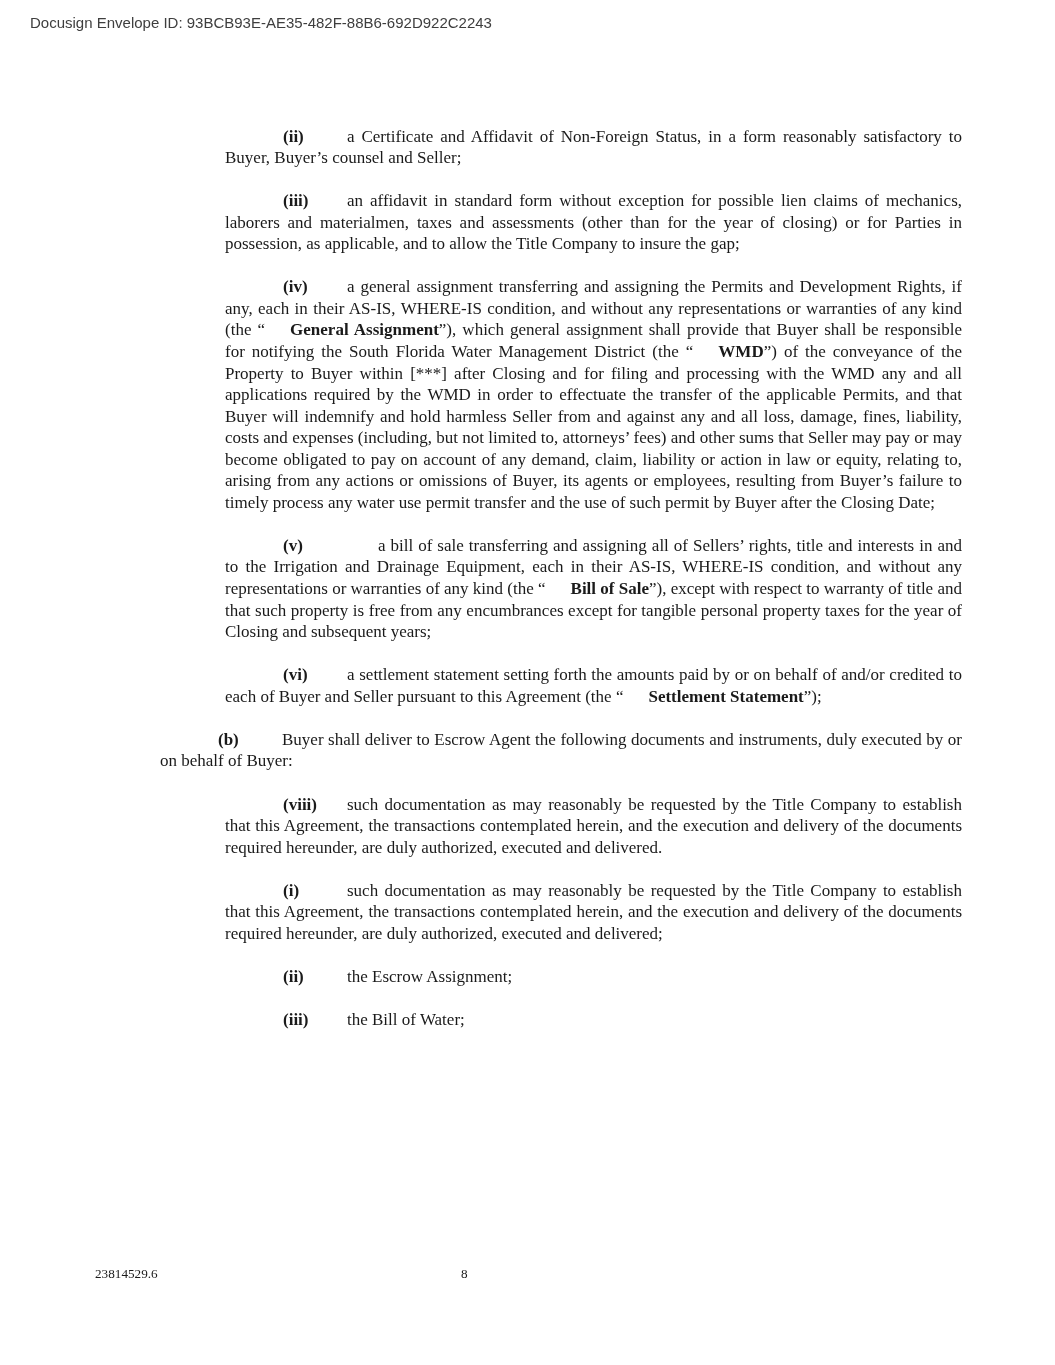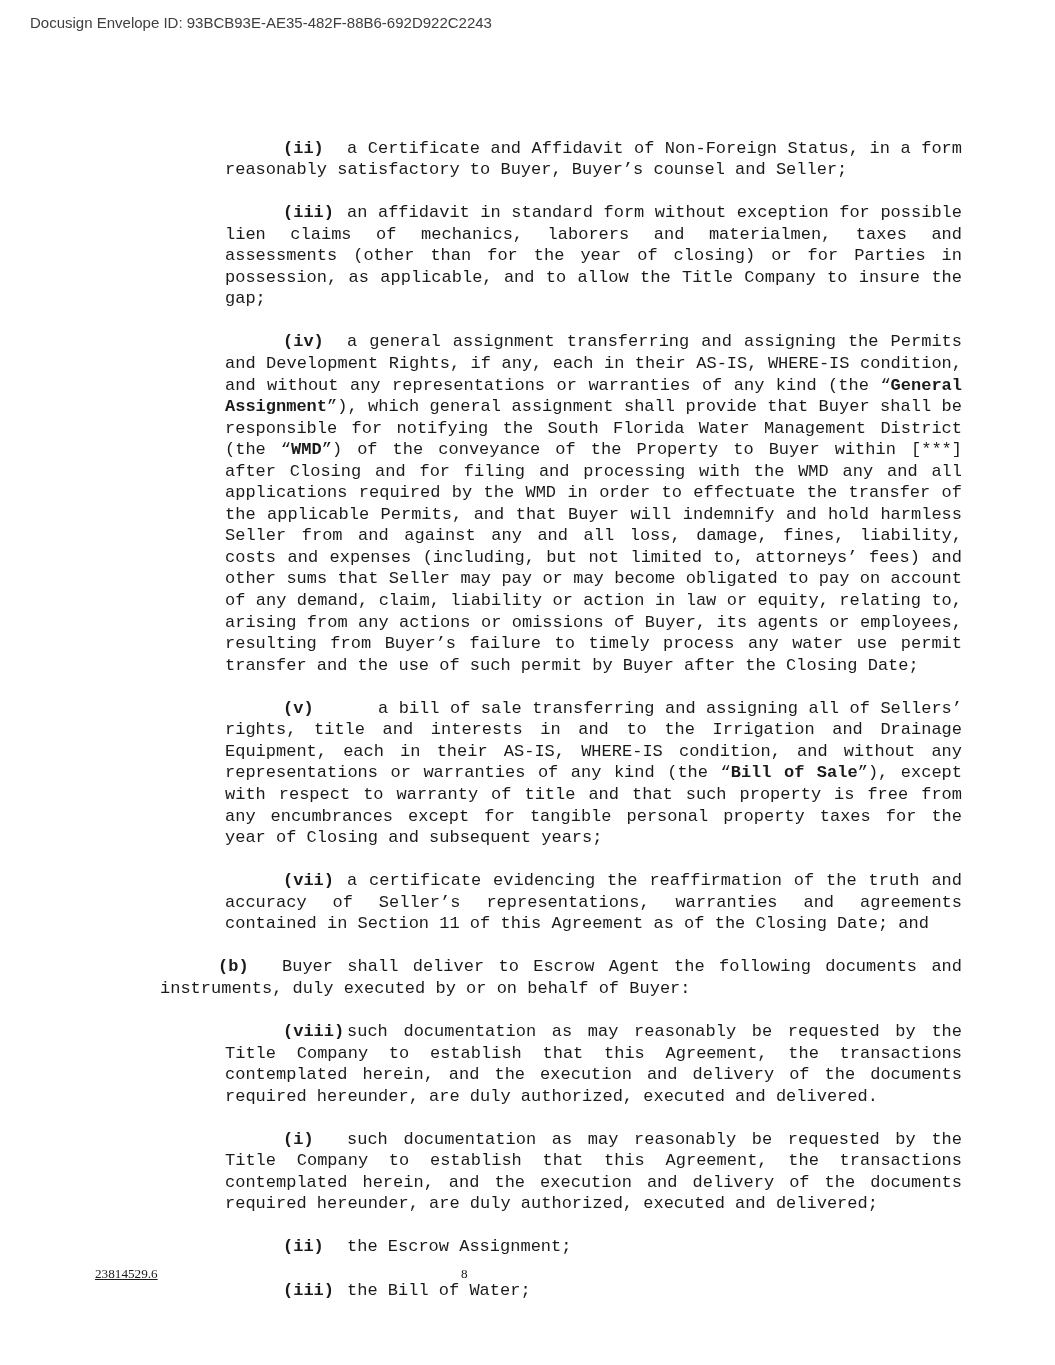--- a/index.html
+++ b/index.html
@@ -21,25 +21,24 @@
     left: 30px;
     top: 14px;
     font-family: "Liberation Sans", "DejaVu Sans", sans-serif;
     font-size: 15px;
     color: #3e3e3e;
     white-space: nowrap;
   }
   .doc-body {
     position: absolute;
     left: 160px;
-    top: 116px;
+    top: 104px;
     width: 802px;
     font-size: 17px;
     line-height: 21.55px;
-    font-family: Liberation Mono, monospace;
   }
   p.para {
     margin: 21.55px 0 0 0;
     text-align: justify;
     text-indent: 58px;
   }
   p.para.sub {
     margin-left: 65px;
     width: 737px;
   }
@@ -47,28 +46,28 @@
     display: inline-block;
     width: 64px;
     font-weight: 700;
     text-indent: 0;
   }
   .plabel.wide {
     width: 95px;
   }
   .bold {
     font-weight: 700;
+    margin-left: 25px;
   }
   .footer-doc {
     position: absolute;
     left: 95px;
     top: 1266px;
     font-size: 13.2px;
     color: #1a1a1a;
-    text-decoration: underline;
   }
   .footer-page {
     position: absolute;
     left: 461px;
     top: 1266px;
     font-size: 13.2px;
     color: #1a1a1a;
   }
 </style>
 </head>
@@ -81,22 +80,22 @@
   <div class="doc-body">
 
     <p class="para sub"><span class="plabel">(ii)</span><span class="ptext"><span>a Certificate and Affidavit of Non-Foreign Status, in a form reasonably satisfactory to Buyer, Buyer’s counsel and Seller;</span></span></p>
 
     <p class="para sub"><span class="plabel">(iii)</span><span class="ptext"><span>an affidavit in standard form without exception for possible lien claims of mechanics, laborers and materialmen, taxes and assessments (other than for the year of closing) or for Parties in possession, as applicable, and to allow the Title Company to insure the gap;</span></span></p>
 
     <p class="para sub"><span class="plabel">(iv)</span><span class="ptext"><span>a general assignment transferring and assigning the Permits and Development Rights, if any, each in their AS-IS, WHERE-IS condition, and without any representations or warranties of any kind (the “</span><span class="bold">General Assignment</span><span>”), which general assignment shall provide that Buyer shall be responsible for notifying the South Florida Water Management District (the “</span><span class="bold">WMD</span><span>”) of the conveyance of the Property to Buyer within [***] after Closing and for filing and processing with the WMD any and all applications required by the WMD in order to effectuate the transfer of the applicable Permits, and that Buyer will indemnify and hold harmless Seller from and against any and all loss, damage, fines, liability, costs and expenses (including, but not limited to, attorneys’ fees) and other sums that Seller may pay or may become obligated to pay on account of any demand, claim, liability or action in law or equity, relating to, arising from any actions or omissions of Buyer, its agents or employees, resulting from Buyer’s failure to timely process any water use permit transfer and the use of such permit by Buyer after the Closing Date;</span></span></p>
 
     <p class="para sub"><span class="plabel wide">(v)</span><span class="ptext"><span>a bill of sale transferring and assigning all of Sellers’ rights, title and interests in and to the Irrigation and Drainage Equipment, each in their AS-IS, WHERE-IS condition, and without any representations or warranties of any kind (the “</span><span class="bold">Bill of Sale</span><span>”), except with respect to warranty of title and that such property is free from any encumbrances except for tangible personal property taxes for the year of Closing and subsequent years;</span></span></p>
 
+    <p class="para sub"><span class="plabel">(vi)</span><span class="ptext"><span>a settlement statement setting forth the amounts paid by or on behalf of and/or credited to each of Buyer and Seller pursuant to this Agreement (the “</span><span class="bold">Settlement Statement</span><span>”);</span></span></p>
 
-    <p class="para sub"><span class="plabel">(vii)</span><span class="ptext"><span>a certificate evidencing the reaffirmation of the truth and accuracy of Seller’s representations, warranties and agreements contained in Section 11 of this Agreement as of the Closing Date; and</span></span></p>
 
     <p class="para"><span class="plabel">(b)</span><span class="ptext"><span>Buyer shall deliver to Escrow Agent the following documents and instruments, duly executed by or on behalf of Buyer:</span></span></p>
 
     <p class="para sub"><span class="plabel">(viii)</span><span class="ptext"><span>such documentation as may reasonably be requested by the Title Company to establish that this Agreement, the transactions contemplated herein, and the execution and delivery of the documents required hereunder, are duly authorized, executed and delivered.</span></span></p>
 
     <p class="para sub"><span class="plabel">(i)</span><span class="ptext"><span>such documentation as may reasonably be requested by the Title Company to establish that this Agreement, the transactions contemplated herein, and the execution and delivery of the documents required hereunder, are duly authorized, executed and delivered;</span></span></p>
 
     <p class="para sub"><span class="plabel">(ii)</span><span class="ptext"><span>the Escrow Assignment;</span></span></p>
 
     <p class="para sub"><span class="plabel">(iii)</span><span class="ptext"><span>the Bill of Water;</span></span></p>

